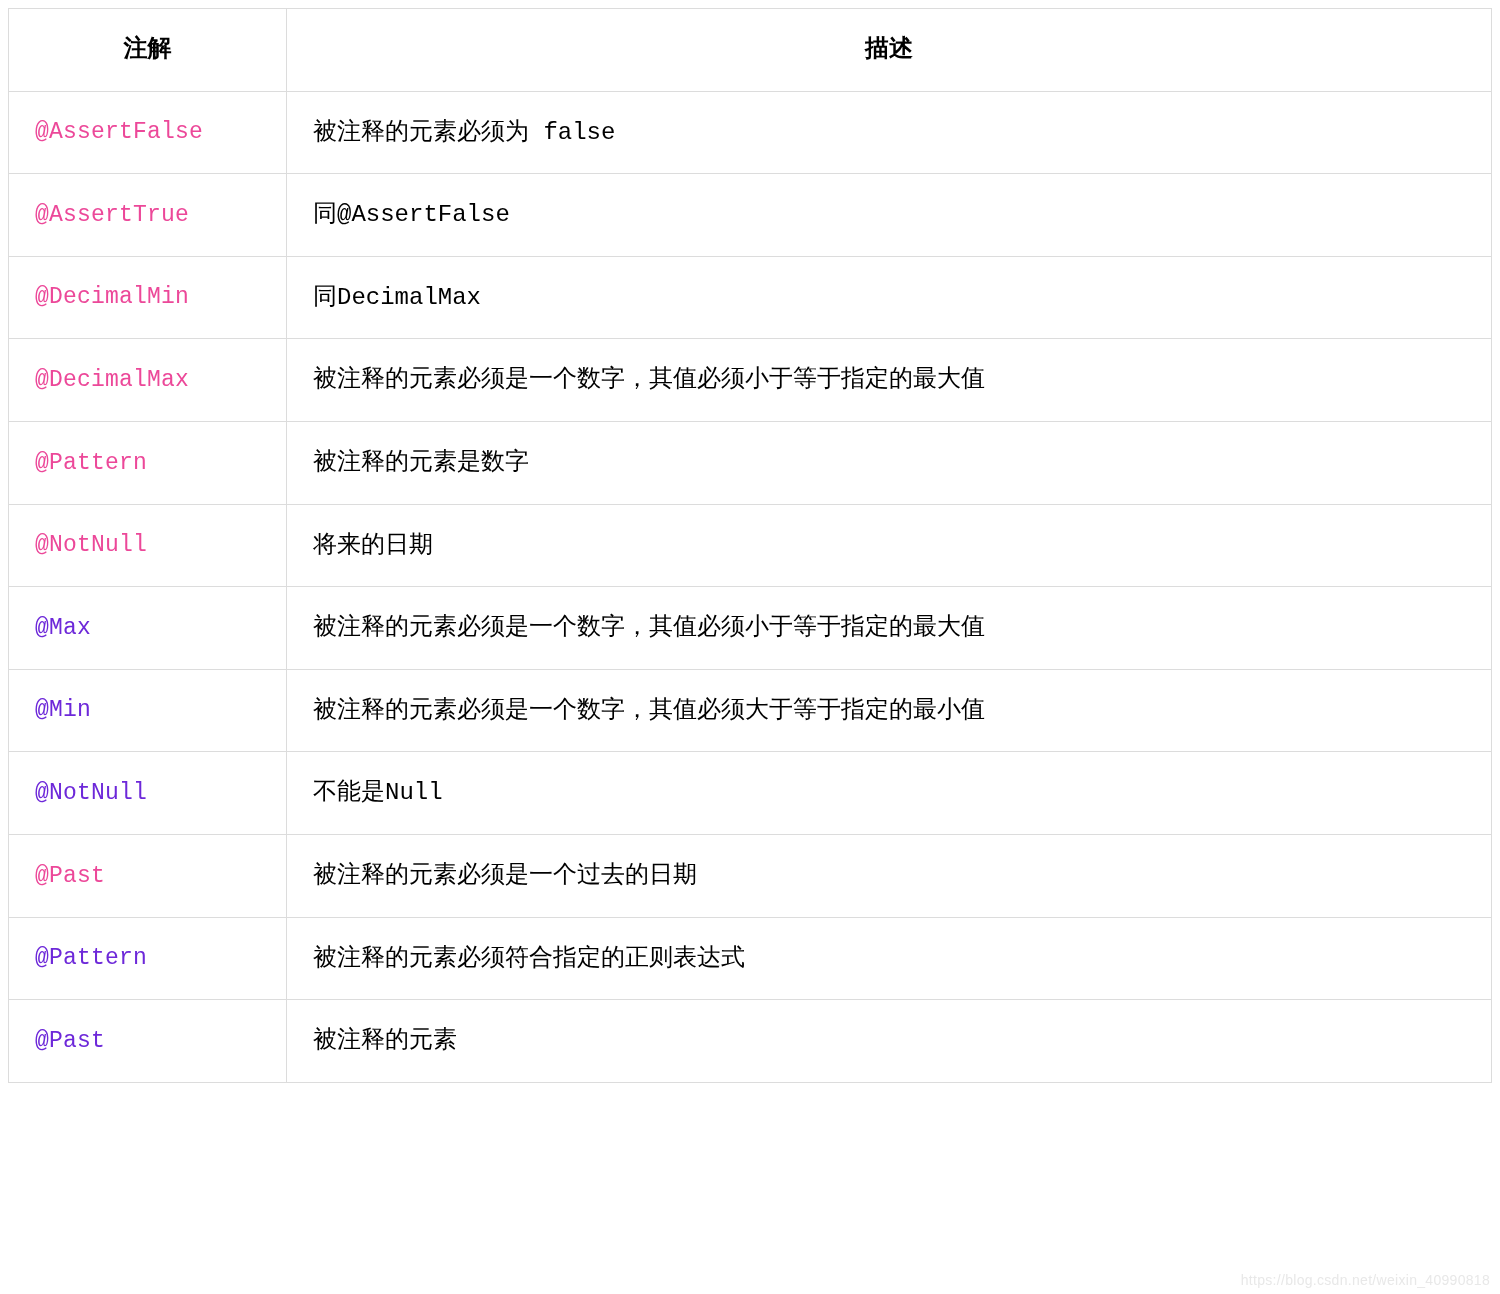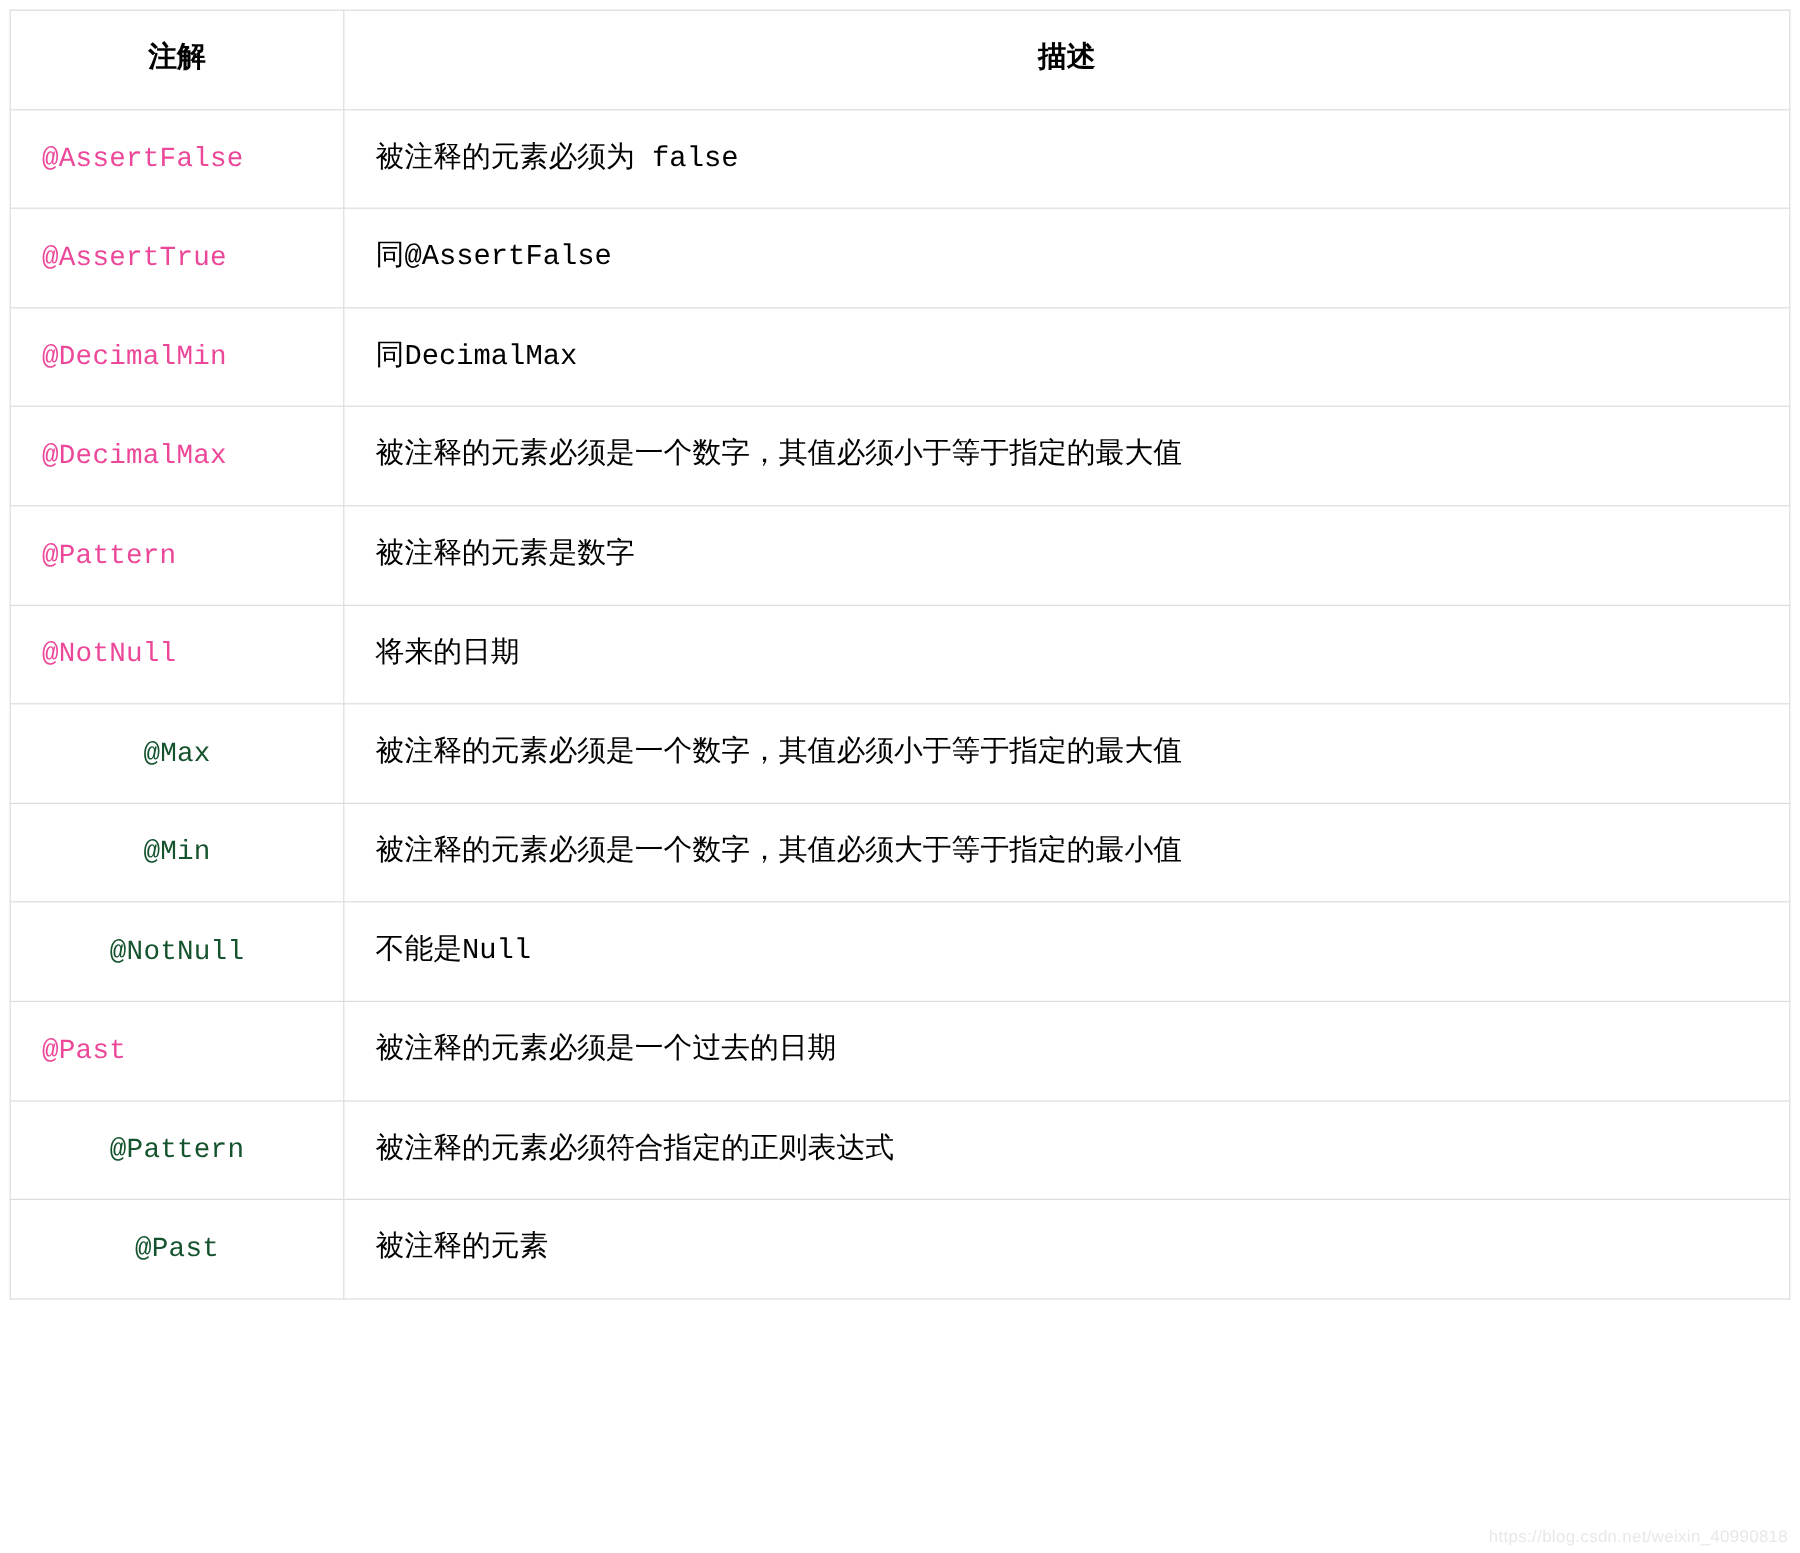--- a/index.html
+++ b/index.html
@@ -37,22 +37,21 @@
     col.col-annotation {
       width: 278px;
     }
     td.annotation {
       font-family: "SFMono-Regular", Menlo, Consolas, "Liberation Mono", monospace;
       font-size: 23px;
       color: #ec4899;
       letter-spacing: 0.2px;
     }
     td.annotation.highlight {
-      color: #14532d;
-      text-align: center;
+      color: #6d28d9;
     }
     .watermark {
       position: fixed;
       right: 10px;
       bottom: 6px;
       font-size: 14px;
       color: #e8e8e8;
       letter-spacing: 0.3px;
       font-family: Arial, sans-serif;
       pointer-events: none;

